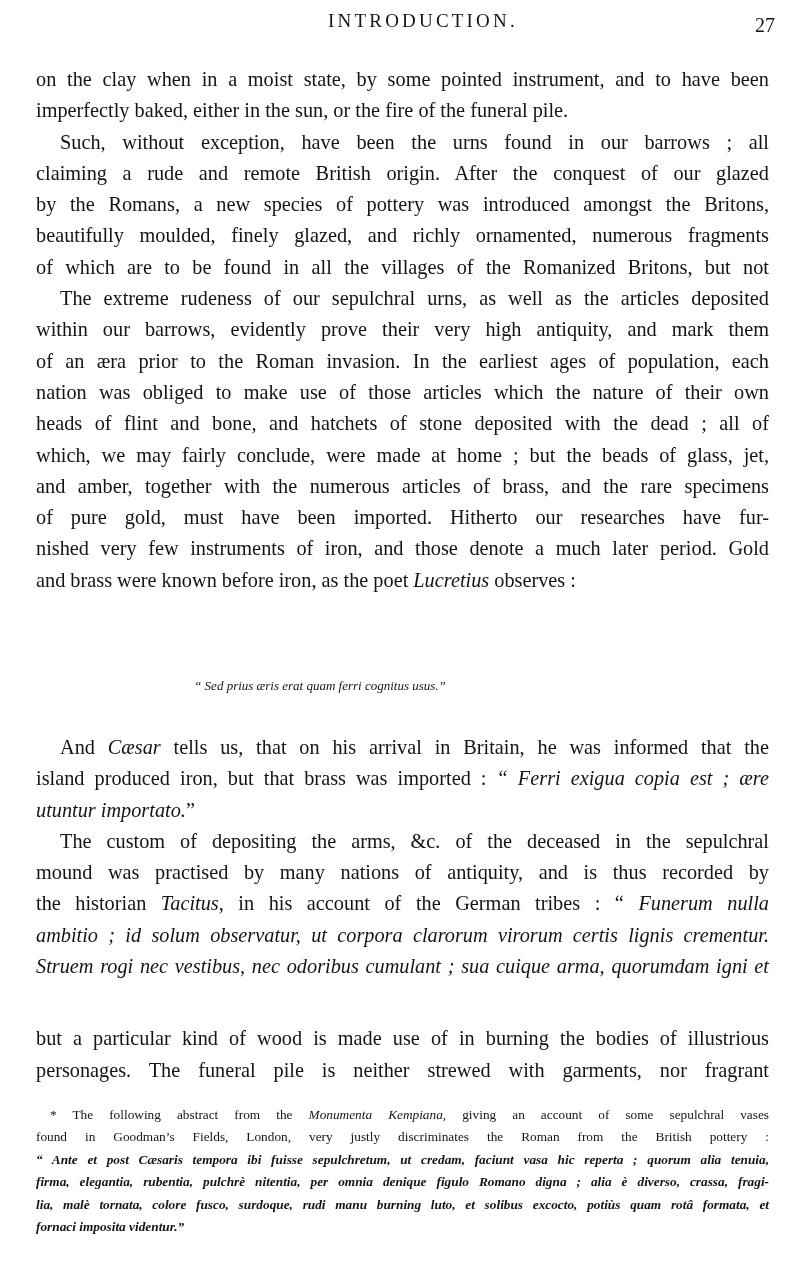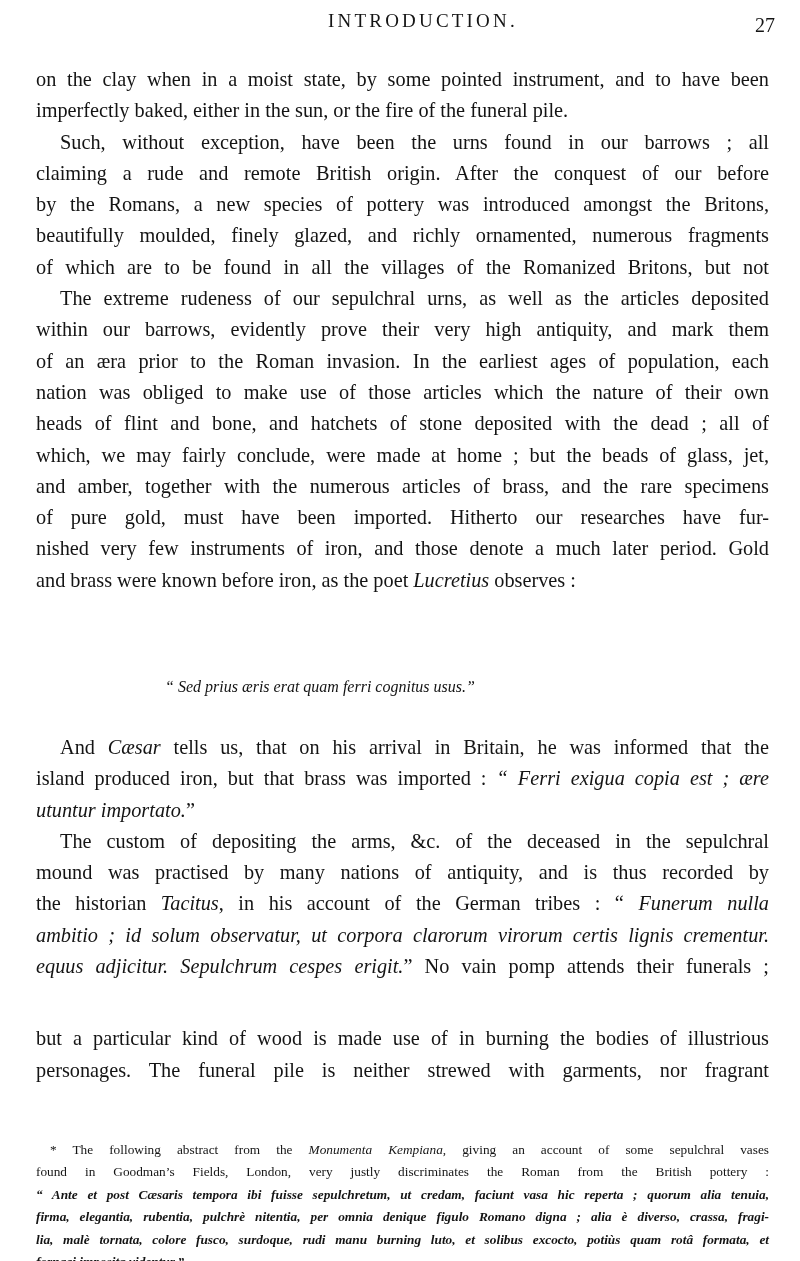--- a/index.html
+++ b/index.html
@@ -7,21 +7,21 @@
            font-family: "Liberation Serif", "DejaVu Serif", serif; color: #141414; }
     .running-head { position: absolute; top: 10px; left: 15px; width: 800px; height: 30px; }
     .running-title { position: absolute; left: 313px; top: 0; font-size: 19px; letter-spacing: 3.2px; }
     .page-number { position: absolute; left: 740px; top: 4px; font-size: 20px; }
     .body-text { position: absolute; left: 36px; top: 64px; width: 733px; font-size: 20.3px; }
     .line { display: block; height: 31.3px; line-height: 31.3px; white-space: nowrap;
             text-align: justify; text-align-last: justify; }
     .line.last { text-align-last: left; }
     .line.indent { padding-left: 24px; }
     .quote-line { position: absolute; left: 0; width: 640px; text-align: center; top: 678px;
-                  font-size: 16px; font-style: italic; }
+                  font-size: 13px; font-style: italic; }
     .body-text2 { position: absolute; left: 36px; top: 732px; width: 733px; font-size: 20.3px; }
     i { font-style: italic; }
     .footnotes { position: absolute; left: 36px; top: 1104px; width: 733px; font-size: 13.3px; }
     .fline { display: block; height: 22.4px; line-height: 22.4px; white-space: nowrap;
              text-align: justify; text-align-last: justify; }
     .fline.indent { padding-left: 14px; }
     .fline.last { text-align-last: left; }
     .fn-italic { font-style: italic; font-weight: bold; }
   </style>
 </head>
@@ -32,21 +32,21 @@
   <span class="page-number">27</span>
 </div>
 
 <div class="body-text">
   <div>
     <span class="line" style="white-space: nowrap;">on the clay when in a moist state, by some pointed instrument, and to have been</span>
     <span class="line last" style="white-space: nowrap;">imperfectly baked, either in the sun, or the fire of the funeral pile.</span>
   </div>
   <div>
     <span class="line indent" style="white-space: nowrap;">Such, without exception, have been the urns found in our barrows ; all</span>
-    <span class="line" style="white-space: nowrap;">claiming a rude and remote British origin.  After the conquest of our before</span>
+    <span class="line" style="white-space: nowrap;">claiming a rude and remote British origin.  After the conquest of our glazed</span>
     <span class="line" style="white-space: nowrap;">by the Romans, a new species of pottery was introduced amongst the Britons,</span>
     <span class="line" style="white-space: nowrap;">beautifully moulded, finely glazed, and richly ornamented, numerous fragments</span>
     <span class="line" style="white-space: nowrap;">of which are to be found in all the villages of the Romanized Britons, but not</span>
   </div>
   <div>
     <span class="line indent" style="white-space: nowrap;">The extreme rudeness of our sepulchral urns, as well as the articles deposited</span>
     <span class="line" style="white-space: nowrap;">within our barrows, evidently prove their very high antiquity, and mark them</span>
     <span class="line" style="white-space: nowrap;">of an æra prior to the Roman invasion.  In the earliest ages of population, each</span>
     <span class="line" style="white-space: nowrap;">nation was obliged to make use of those articles which the nature of their own</span>
     <span class="line" style="white-space: nowrap;">heads of flint and bone, and hatchets of stone deposited with the dead ; all of</span>
@@ -64,26 +64,26 @@
   <div>
     <span class="line indent" style="white-space: nowrap;"><span>And </span><i>Cæsar</i><span> tells us, that on his arrival in Britain, he was informed that the</span></span>
     <span class="line" style="white-space: nowrap;"><span>island produced iron, but that brass was imported :  </span><i>“ Ferri exigua copia est ;  ære</i></span>
     <span class="line last" style="white-space: nowrap;"><i>utuntur importato.</i><span>”</span></span>
   </div>
   <div>
     <span class="line indent" style="white-space: nowrap;">The custom of depositing the arms, &amp;c. of the deceased in the sepulchral</span>
     <span class="line" style="white-space: nowrap;">mound was practised by many nations of antiquity, and is thus recorded by</span>
     <span class="line" style="white-space: nowrap;"><span>the historian </span><i>Tacitus</i><span>, in his account of the German tribes :   “ </span><i>Funerum nulla</i></span>
     <span class="line" style="white-space: nowrap;"><i>ambitio ; id solum observatur, ut corpora clarorum virorum certis lignis crementur.</i></span>
-    <span class="line" style="white-space: nowrap;"><i>equus adjicitur.  Sepulchrum cespes erigit.</i><span>”  No vain pomp attends their funerals ;</span></span>
+    <span class="line" style="white-space: nowrap;"><i>Struem rogi nec vestibus, nec odoribus cumulant ; sua cuique arma, quorumdam igni et</i></span>
     <span class="line" style="white-space: nowrap; margin-top: 41px;">but a particular kind of wood is made use of in burning the bodies of illustrious</span>
     <span class="line" style="white-space: nowrap;">personages.   The funeral pile is neither strewed with garments, nor fragrant</span>
   </div>
 </div>
 
 <div class="footnotes">
-  <span class="fline indent" style="white-space: nowrap; margin-top: 35px;"><span>* The following abstract from the </span><i>Monumenta Kempiana</i><span>, giving an account of some sepulchral vases</span></span>
+  <span class="fline indent" style="white-space: nowrap;"><span>* The following abstract from the </span><i>Monumenta Kempiana</i><span>, giving an account of some sepulchral vases</span></span>
   <span class="fline" style="white-space: nowrap;">found in Goodman’s Fields, London, very justly discriminates the Roman from the British pottery :</span>
   <span class="fline fn-italic" style="white-space: nowrap;">“ Ante et post Cæsaris tempora ibi fuisse sepulchretum, ut credam, faciunt vasa hic reperta ;  quorum alia tenuia,</span>
   <span class="fline fn-italic" style="white-space: nowrap;">firma, elegantia, rubentia, pulchrè nitentia, per omnia denique figulo Romano digna ;  alia è diverso, crassa, fragi-</span>
   <span class="fline fn-italic" style="white-space: nowrap;">lia, malè tornata, colore fusco, surdoque, rudi manu burning luto, et solibus excocto, potiùs quam rotâ formata, et</span>
   <span class="fline fn-italic last" style="white-space: nowrap;">fornaci imposita videntur.”</span>
 </div>
 
 </body></html>

